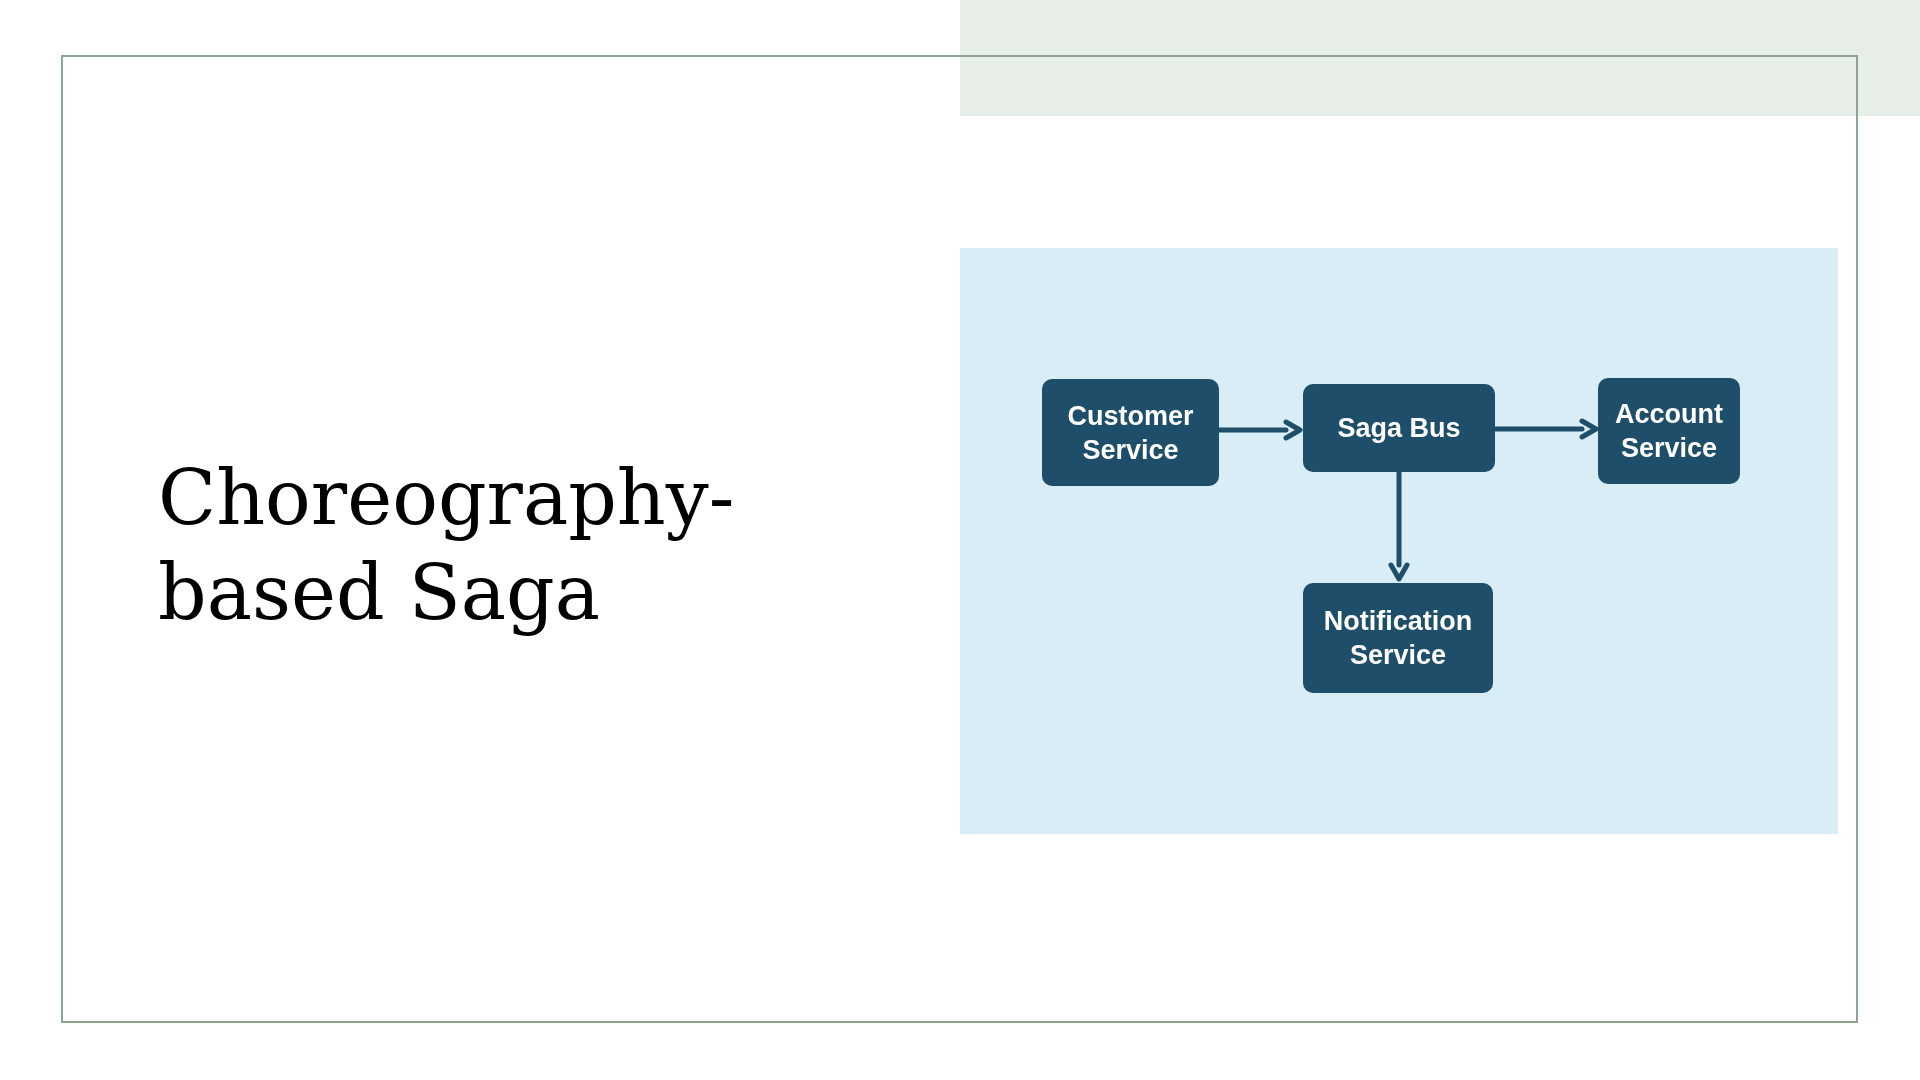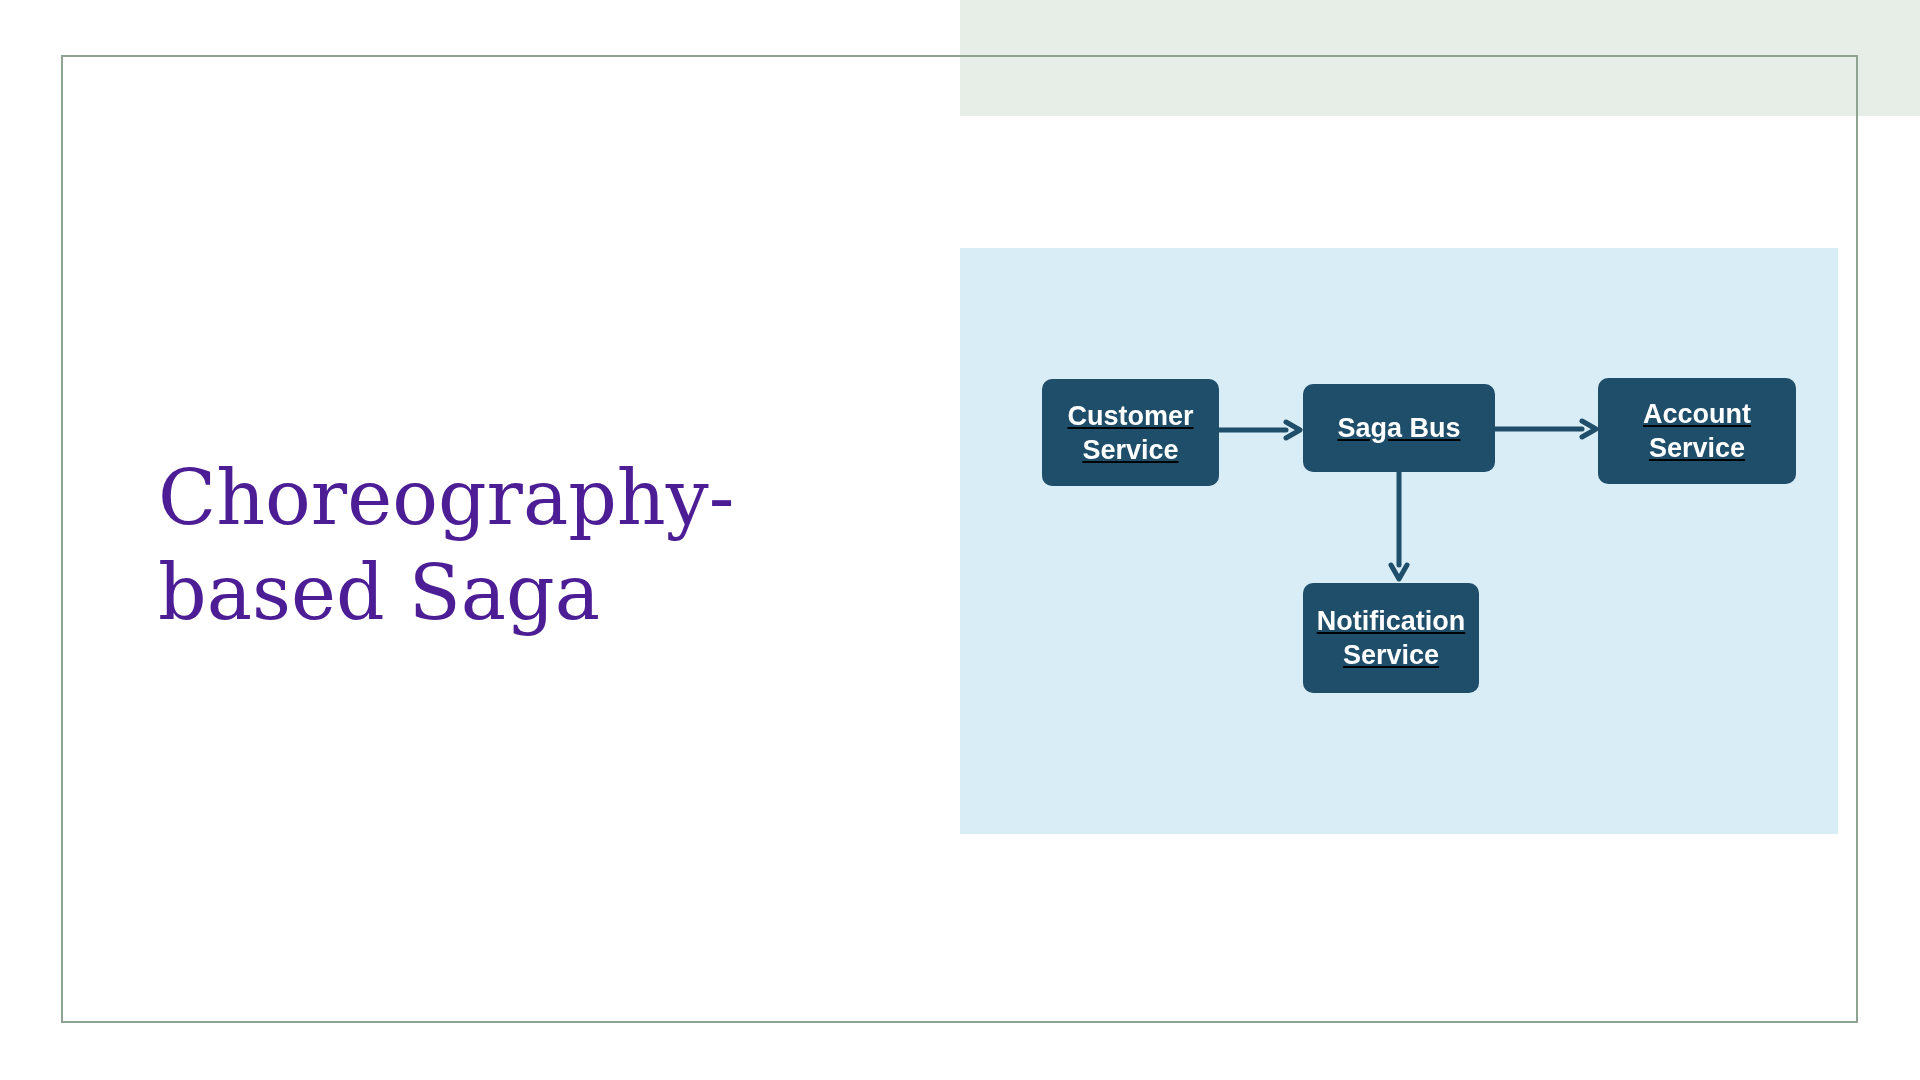--- a/index.html
+++ b/index.html
@@ -33,21 +33,21 @@
 
   
   .title {
     position: absolute;
     left: 158px; top: 450px;
     width: 620px;
     font-family: "DejaVu Serif", "Liberation Serif", serif;
     font-weight: normal;
     font-size: 76px;
     line-height: 95px;
-    color: #4c1d95;
+    color: #000000;
     z-index: 2;
   }
 
   
   .panel {
     position: absolute;
     left: 960px; top: 248px;
     width: 878px; height: 586px;
     background: #d9edf6;
     z-index: 2;
@@ -56,33 +56,32 @@
 
   .node {
     position: absolute;
     background: #1f4e6b;
     border-radius: 10px;
     display: flex;
     align-items: center;
     justify-content: center;
     text-align: center;
     z-index: 3;
-    text-decoration: underline;
   }
   .node-label {
     color: #ffffff;
     font-size: 27px;
     line-height: 34px;
     font-weight: bold;
     white-space: pre-line;
   }
   .n-cs { left: 82px;  top: 131px; width: 177px; height: 107px; }
   .n-eb { left: 343px; top: 136px; width: 192px; height: 88px;  }
-  .n-as { left: 638px; top: 130px; width: 198px; height: 106px; }
-  .n-ns { left: 343px; top: 335px; width: 176px; height: 110px; }
+  .n-as { left: 638px; top: 130px; width: 142px; height: 106px; }
+  .n-ns { left: 343px; top: 335px; width: 190px; height: 110px; }
 </style>
 </head>
 <body>
 
 <div class="canvas">
 
   <div class="accent-bar"></div>
 
   <div class="frame"></div>
 

